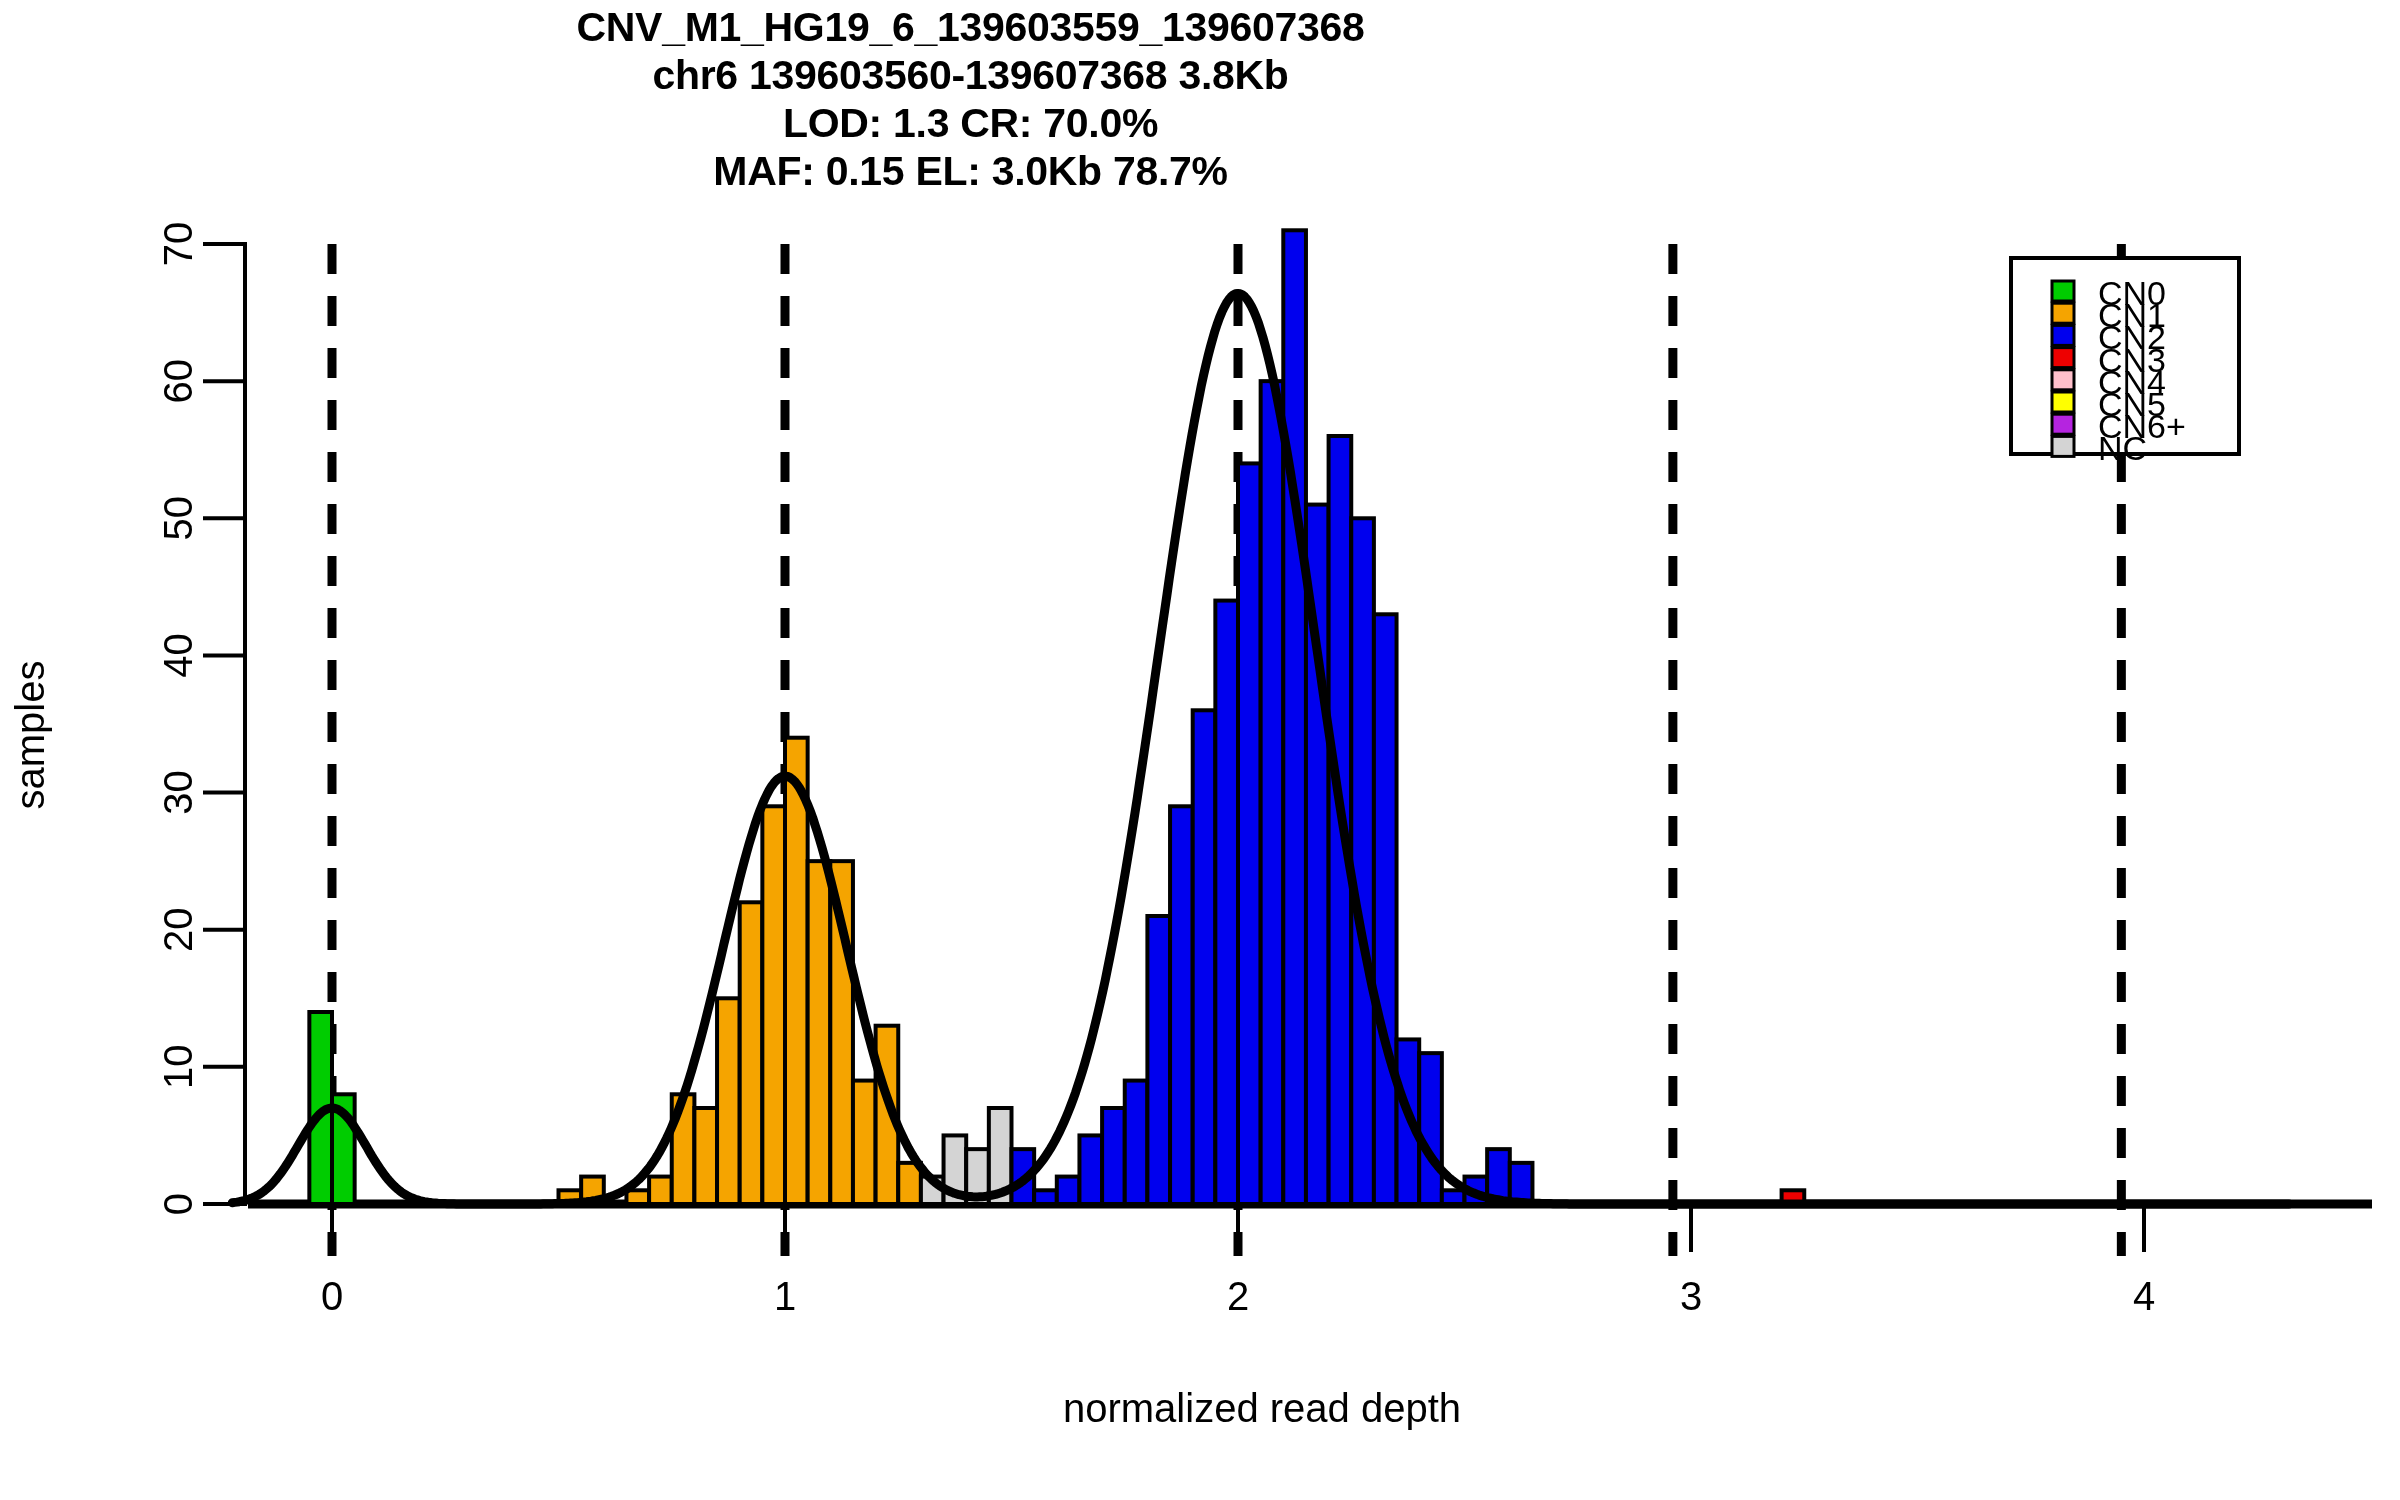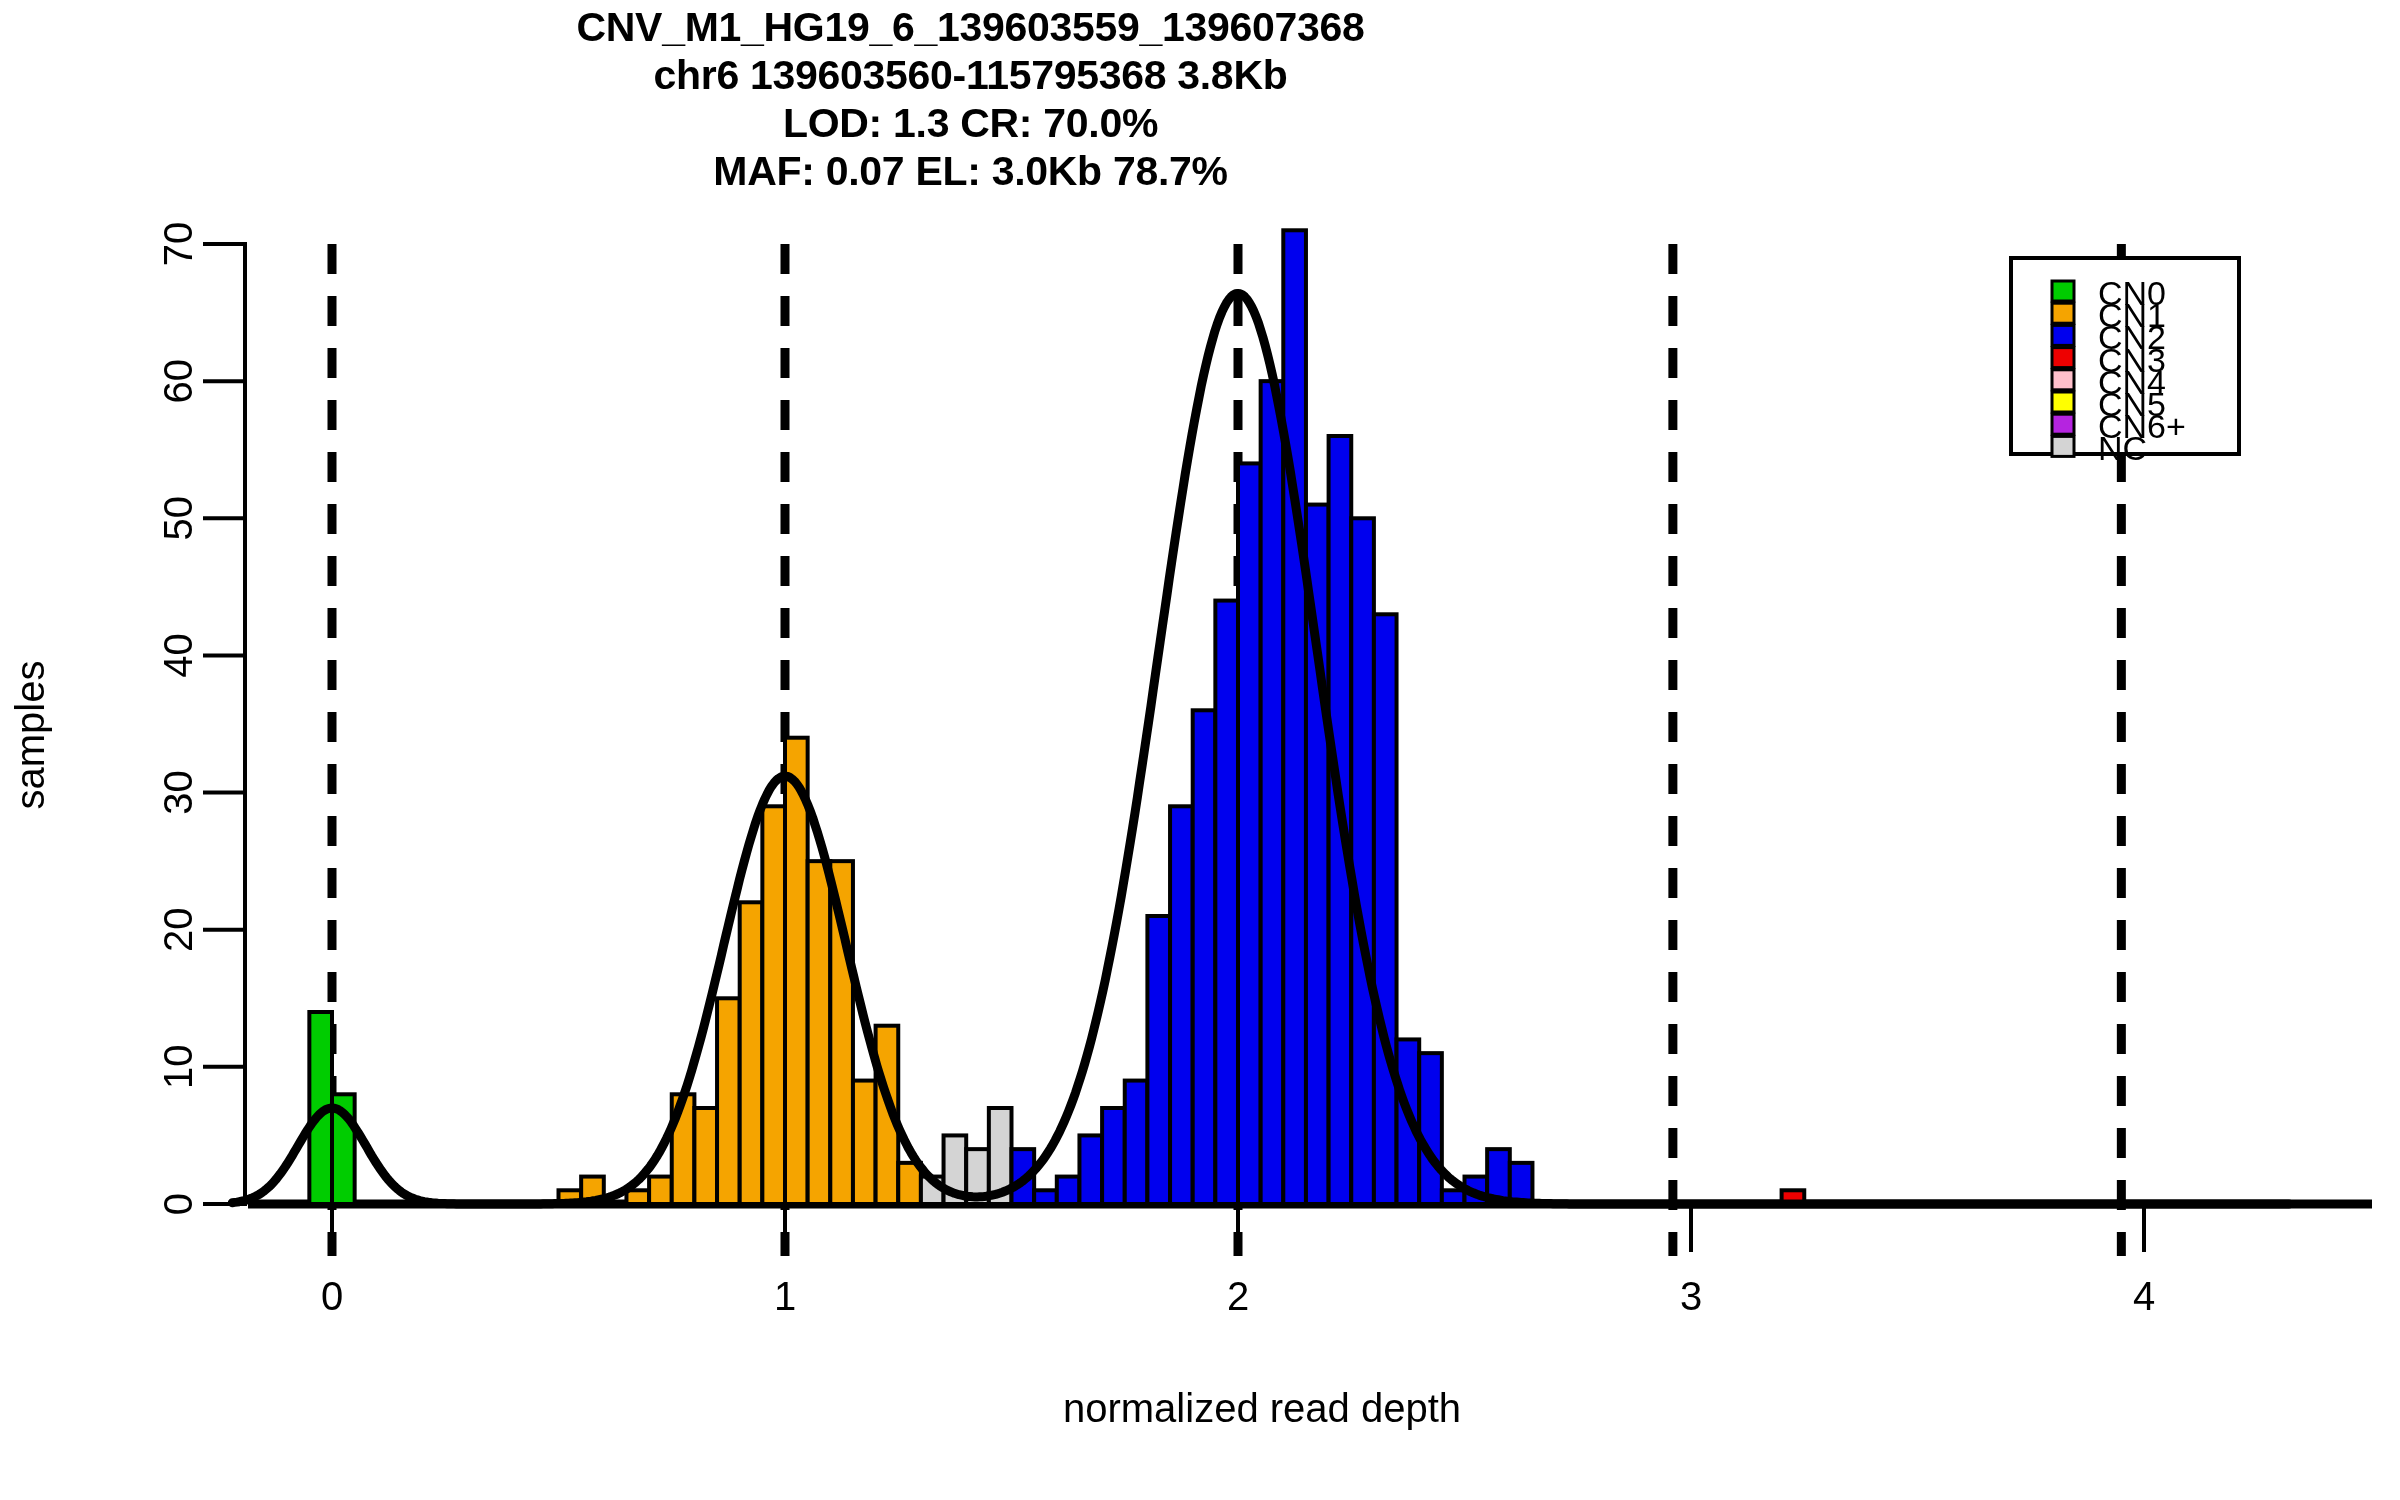--- a/index.html
+++ b/index.html
@@ -57,23 +57,23 @@
     fill: #000000;
   }
 </style>
 </head>
 <body>
 
 <div id="root">
 
   <div id="title-block">
     <span class="tline">CNV_M1_HG19_6_139603559_139607368</span>
-    <span class="tline">chr6 139603560-115795368 3.8Kb</span>
+    <span class="tline">chr6 139603560-139607368 3.8Kb</span>
     <span class="tline">LOD: 1.3 CR: 70.0%</span>
-    <span class="tline">MAF: 0.07 EL: 3.0Kb 78.7%</span>
+    <span class="tline">MAF: 0.15 EL: 3.0Kb 78.7%</span>
   </div>
 
   <svg id="plot-svg" width="2400" height="1500">
 
     <g>
       <line x1="245" y1="244" x2="245" y2="1204" stroke="#000" stroke-width="4"></line>
       <g id="ytick-marks">
           <line x1="203" y1="1204" x2="247" y2="1204" stroke="#000" stroke-width="4"></line>
           <line x1="203" y1="1066.857142857143" x2="247" y2="1066.857142857143" stroke="#000" stroke-width="4"></line>
           <line x1="203" y1="929.7142857142858" x2="247" y2="929.7142857142858" stroke="#000" stroke-width="4"></line>

